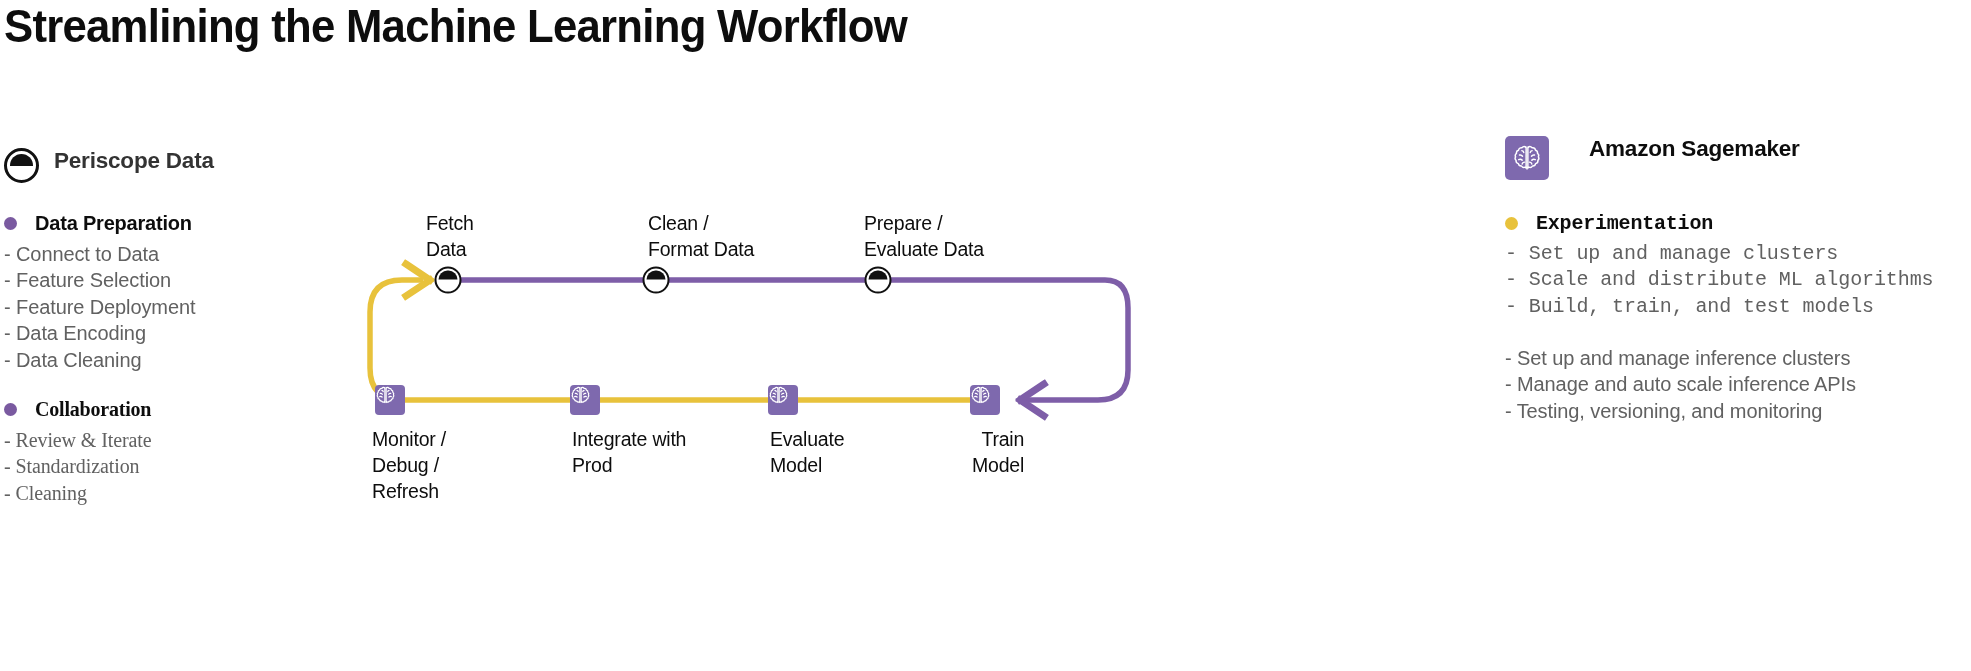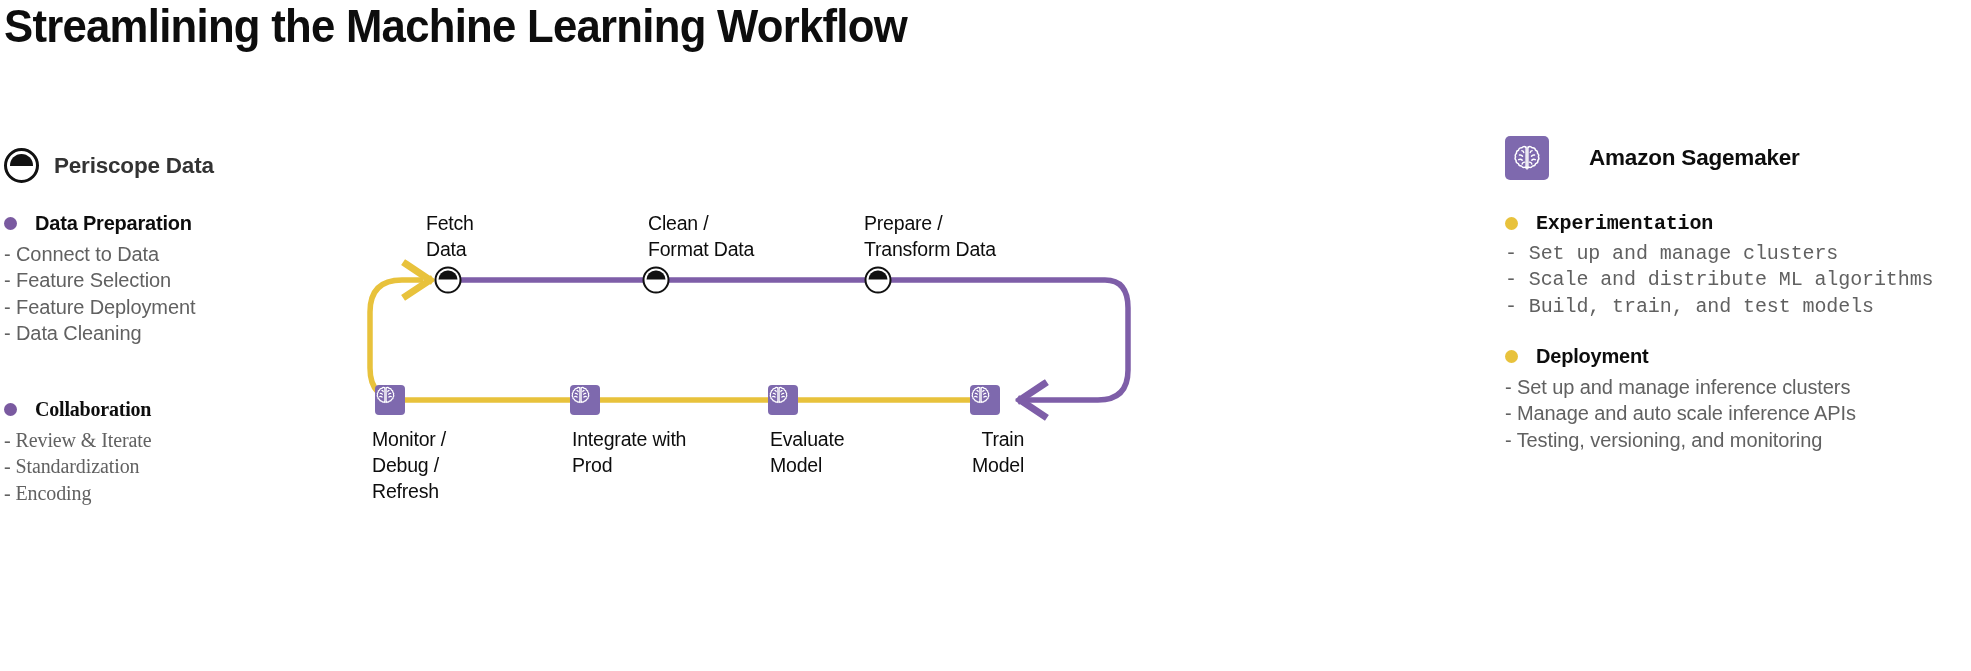--- a/index.html
+++ b/index.html
@@ -37,21 +37,21 @@
     position: absolute;
     top: 0;
   }
   .col-left  { left: 4px;  width: 420px; }
   .col-right { left: 1505px; width: 460px; }
 
   
   .brand-row {
     position: absolute;
     display: flex;
-    align-items: center;
+    align-items: flex-start;
     gap: 15px;
   }
   .brand-name {
     font-size: 22.5px;
     font-weight: bold;
     color: #333333;
     letter-spacing: -0.2px;
     white-space: nowrap;
   }
   .brand-name.dark { color: #0d0d0d; }
@@ -193,33 +193,34 @@
 
   <div class="group" style="top:212px;">
     <div class="group-head">
       <span class="bullet purple"></span>
       <span class="group-title">Data Preparation</span>
     </div>
     <ul class="group-list">
       <li>- Connect to Data</li>
       <li>- Feature Selection</li>
       <li>- Feature Deployment</li>
+      <li>- Data Encoding</li>
       <li>- Data Cleaning</li>
     </ul>
   </div>
 
   <div class="group" style="top:398px;font-family:Liberation Serif, serif;">
     <div class="group-head">
       <span class="bullet purple"></span>
       <span class="group-title">Collaboration</span>
     </div>
     <ul class="group-list">
       <li>- Review &amp; Iterate</li>
       <li>- Standardization</li>
-      <li>- Encoding</li>
+      <li>- Cleaning</li>
     </ul>
   </div>
 
 </div>
 
 <div class="column col-right">
 
   <div class="brand-row" style="top:136px; left:0;gap:40px;">
     <div class="sagemaker-logo">
       <svg viewBox="0 0 24 24" aria-hidden="true">
@@ -240,24 +241,20 @@
       <span class="group-title">Experimentation</span>
     </div>
     <ul class="group-list">
       <li>- Set up and manage clusters</li>
       <li>- Scale and distribute ML algorithms</li>
       <li>- Build, train, and test models</li>
     </ul>
   </div>
 
   <div class="group" style="top:345px;">
-    <div class="group-head">
-      <span class="bullet yellow"></span>
-      <span class="group-title">Deployment</span>
-    </div>
     <ul class="group-list">
       <li>- Set up and manage inference clusters</li>
       <li>- Manage and auto scale inference APIs</li>
       <li>- Testing, versioning, and monitoring</li>
     </ul>
   </div>
 
 </div>
 
 <div class="diagram">
@@ -281,21 +278,21 @@
   </div>
   <div class="node" style="left:518px; top:50px;">
     <div class="node-periscope"></div>
   </div>
 
   <div class="node-label top" style="left:66px; top:32px;">Fetch
 Data</div>
   <div class="node-label top" style="left:288px; top:32px;">Clean /
 Format Data</div>
   <div class="node-label top" style="left:504px; top:32px;">Prepare /
-Transform Data</div>
+Evaluate Data</div>
 
   <div class="node" style="left:30px; top:170px;">
     <div class="node-sagemaker">
       <svg viewBox="0 0 24 24" aria-hidden="true">
         <g fill="none" stroke="#ffffff" stroke-width="1.4" stroke-linecap="round" stroke-linejoin="round">
           <path d="M11.3 3.3c-1.1-.7-2.6-.5-3.4.5-1.3-.2-2.5.7-2.7 2-1.1.3-1.8 1.4-1.6 2.5-.9.6-1.2 1.8-.7 2.8-.6.9-.4 2.1.4 2.8-.2 1.2.6 2.3 1.8 2.6.2 1.2 1.3 2 2.5 1.9.6 1 1.9 1.4 2.9.9.3.4.5.6.8.7V3.9c-.2-.2-.4-.4-.6-.6z"></path>
           <path d="M12.7 3.3c1.1-.7 2.6-.5 3.4.5 1.3-.2 2.5.7 2.7 2 1.1.3 1.8 1.4 1.6 2.5.9.6 1.2 1.8.7 2.8.6.9.4 2.1-.4 2.8.2 1.2-.6 2.3-1.8 2.6-.2 1.2-1.3 2-2.5 1.9-.6 1-1.9 1.4-2.9.9-.3.4-.5.6-.8.7V3.9c.2-.2.4-.4.6-.6z"></path>
           <path d="M7.9 6.1c.8.1 1.4.7 1.5 1.5M6 9.6c.9-.2 1.9.2 2.4 1M5.4 13.3c.9-.5 2-.3 2.7.4M16.1 6.1c-.8.1-1.4.7-1.5 1.5M18 9.6c-.9-.2-1.9.2-2.4 1M18.6 13.3c-.9-.5-2-.3-2.7.4"></path>
         </g>
       </svg>

